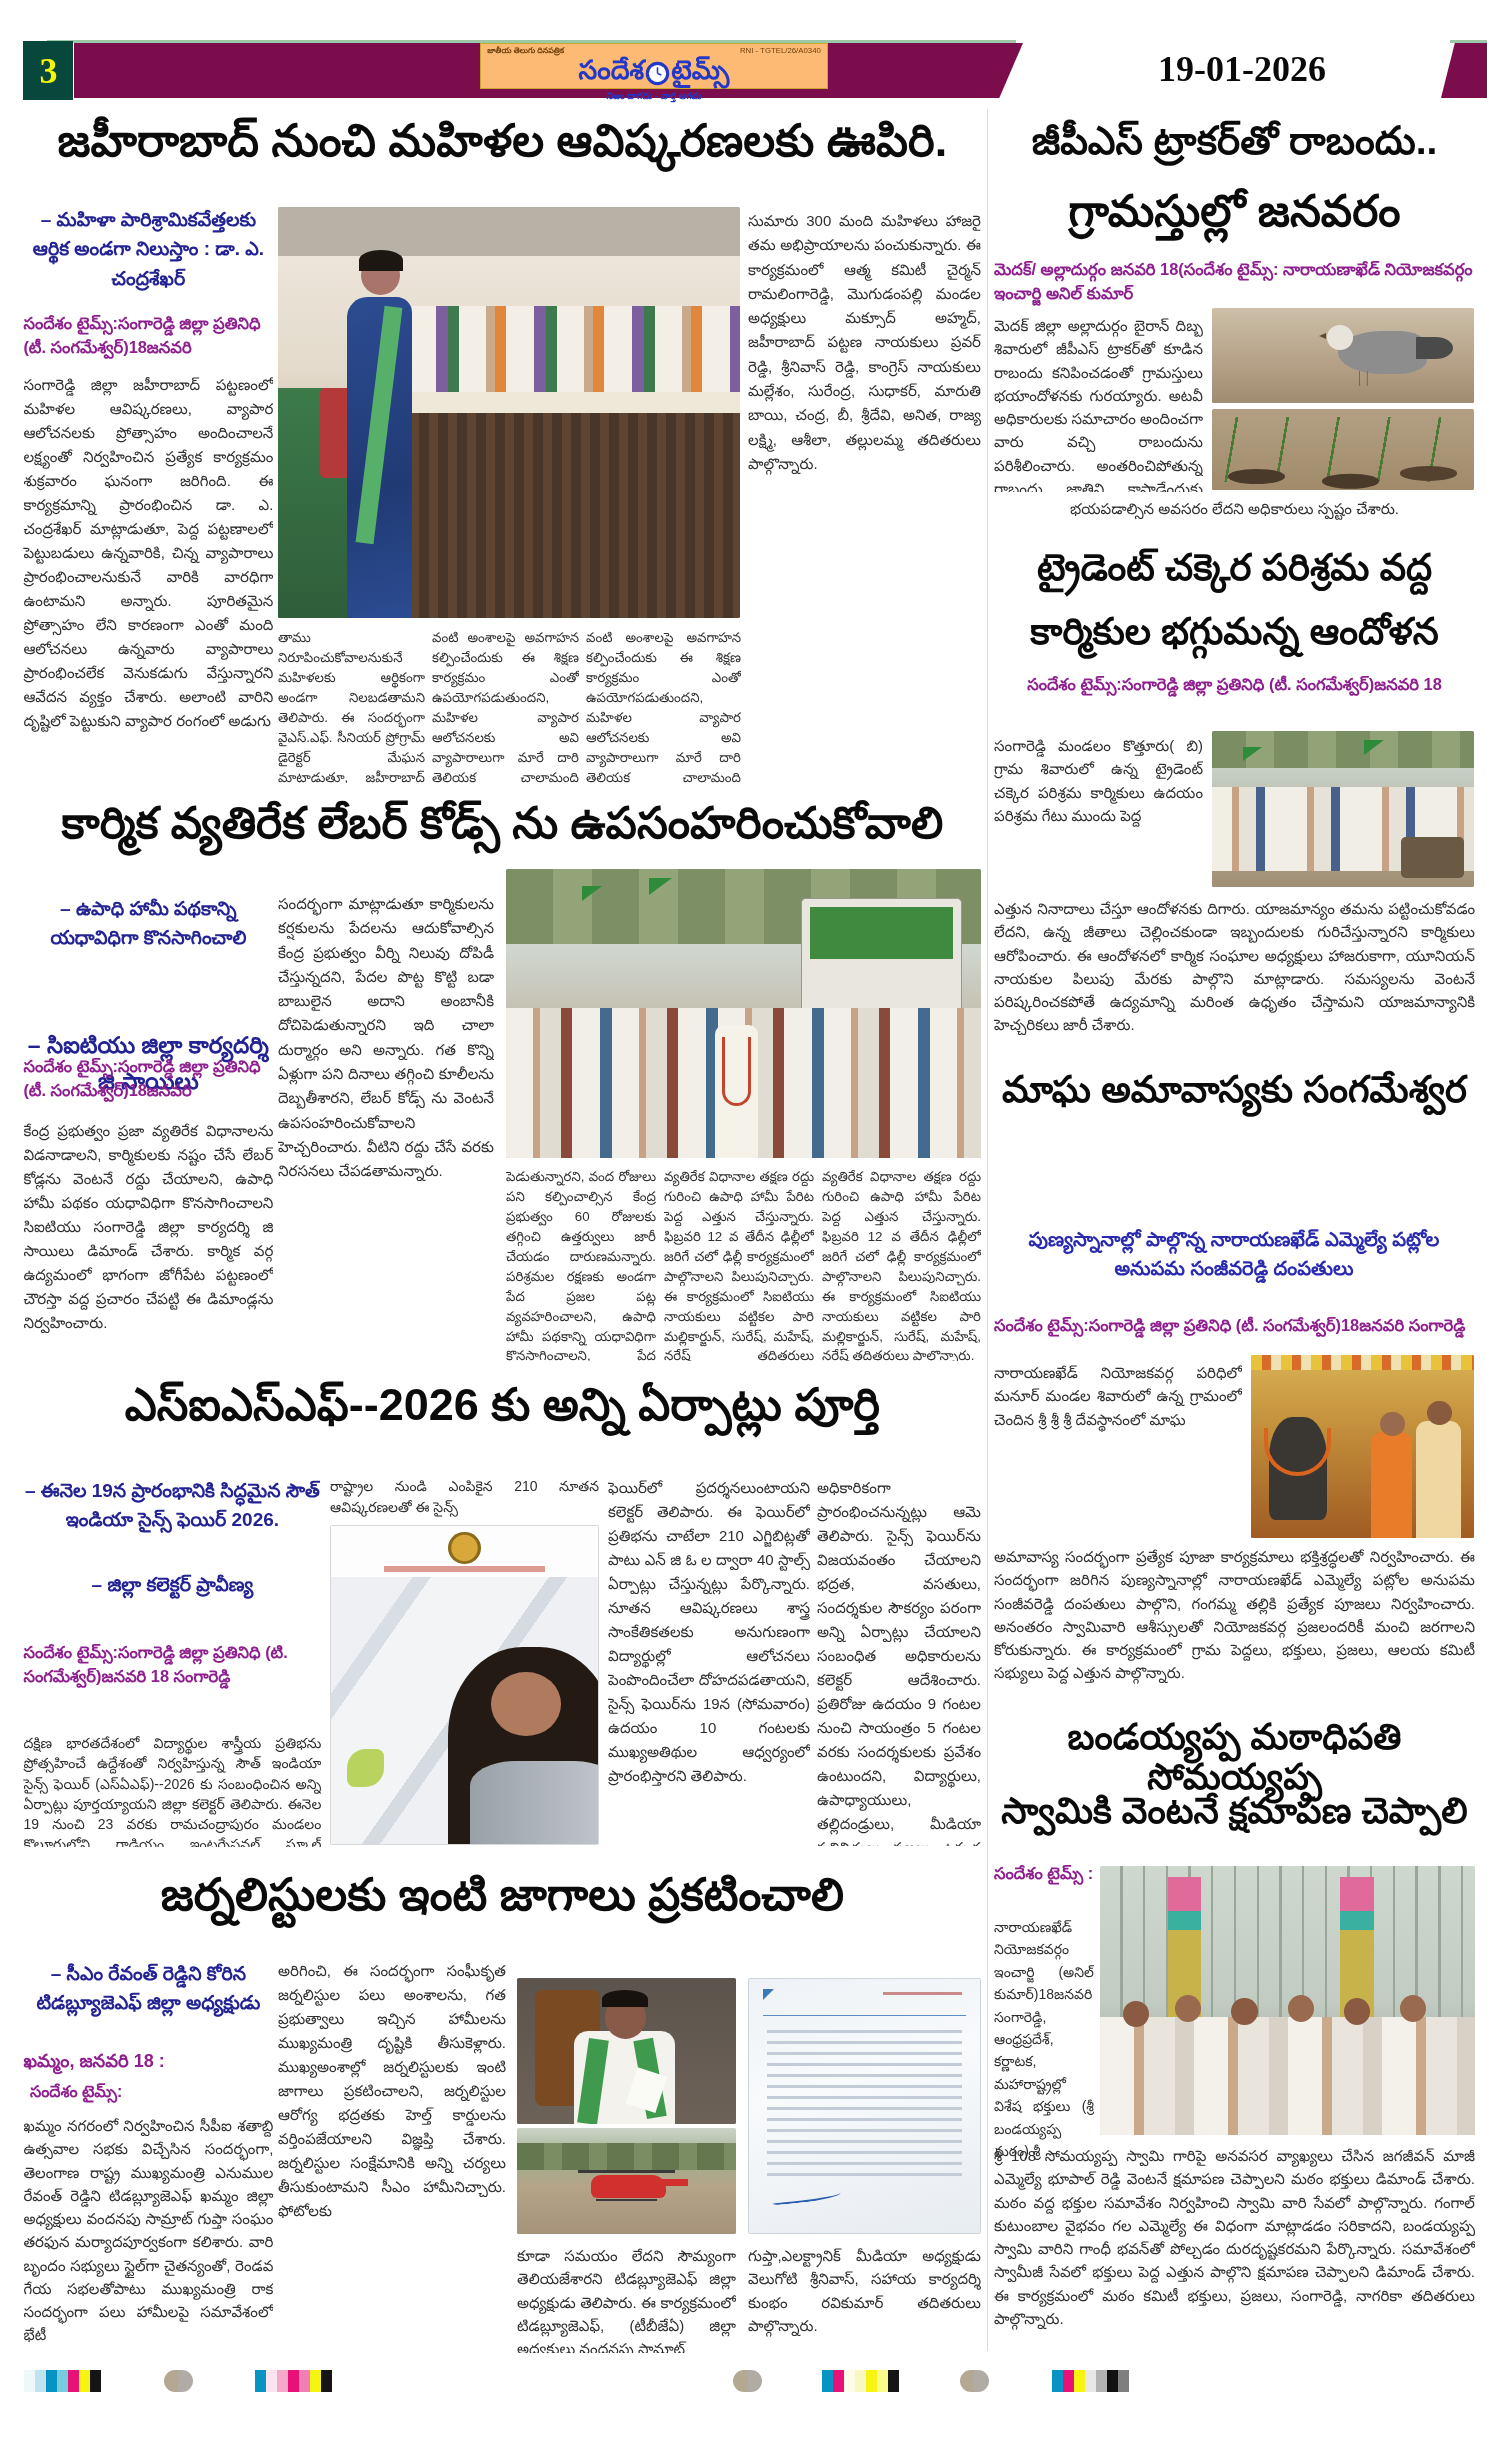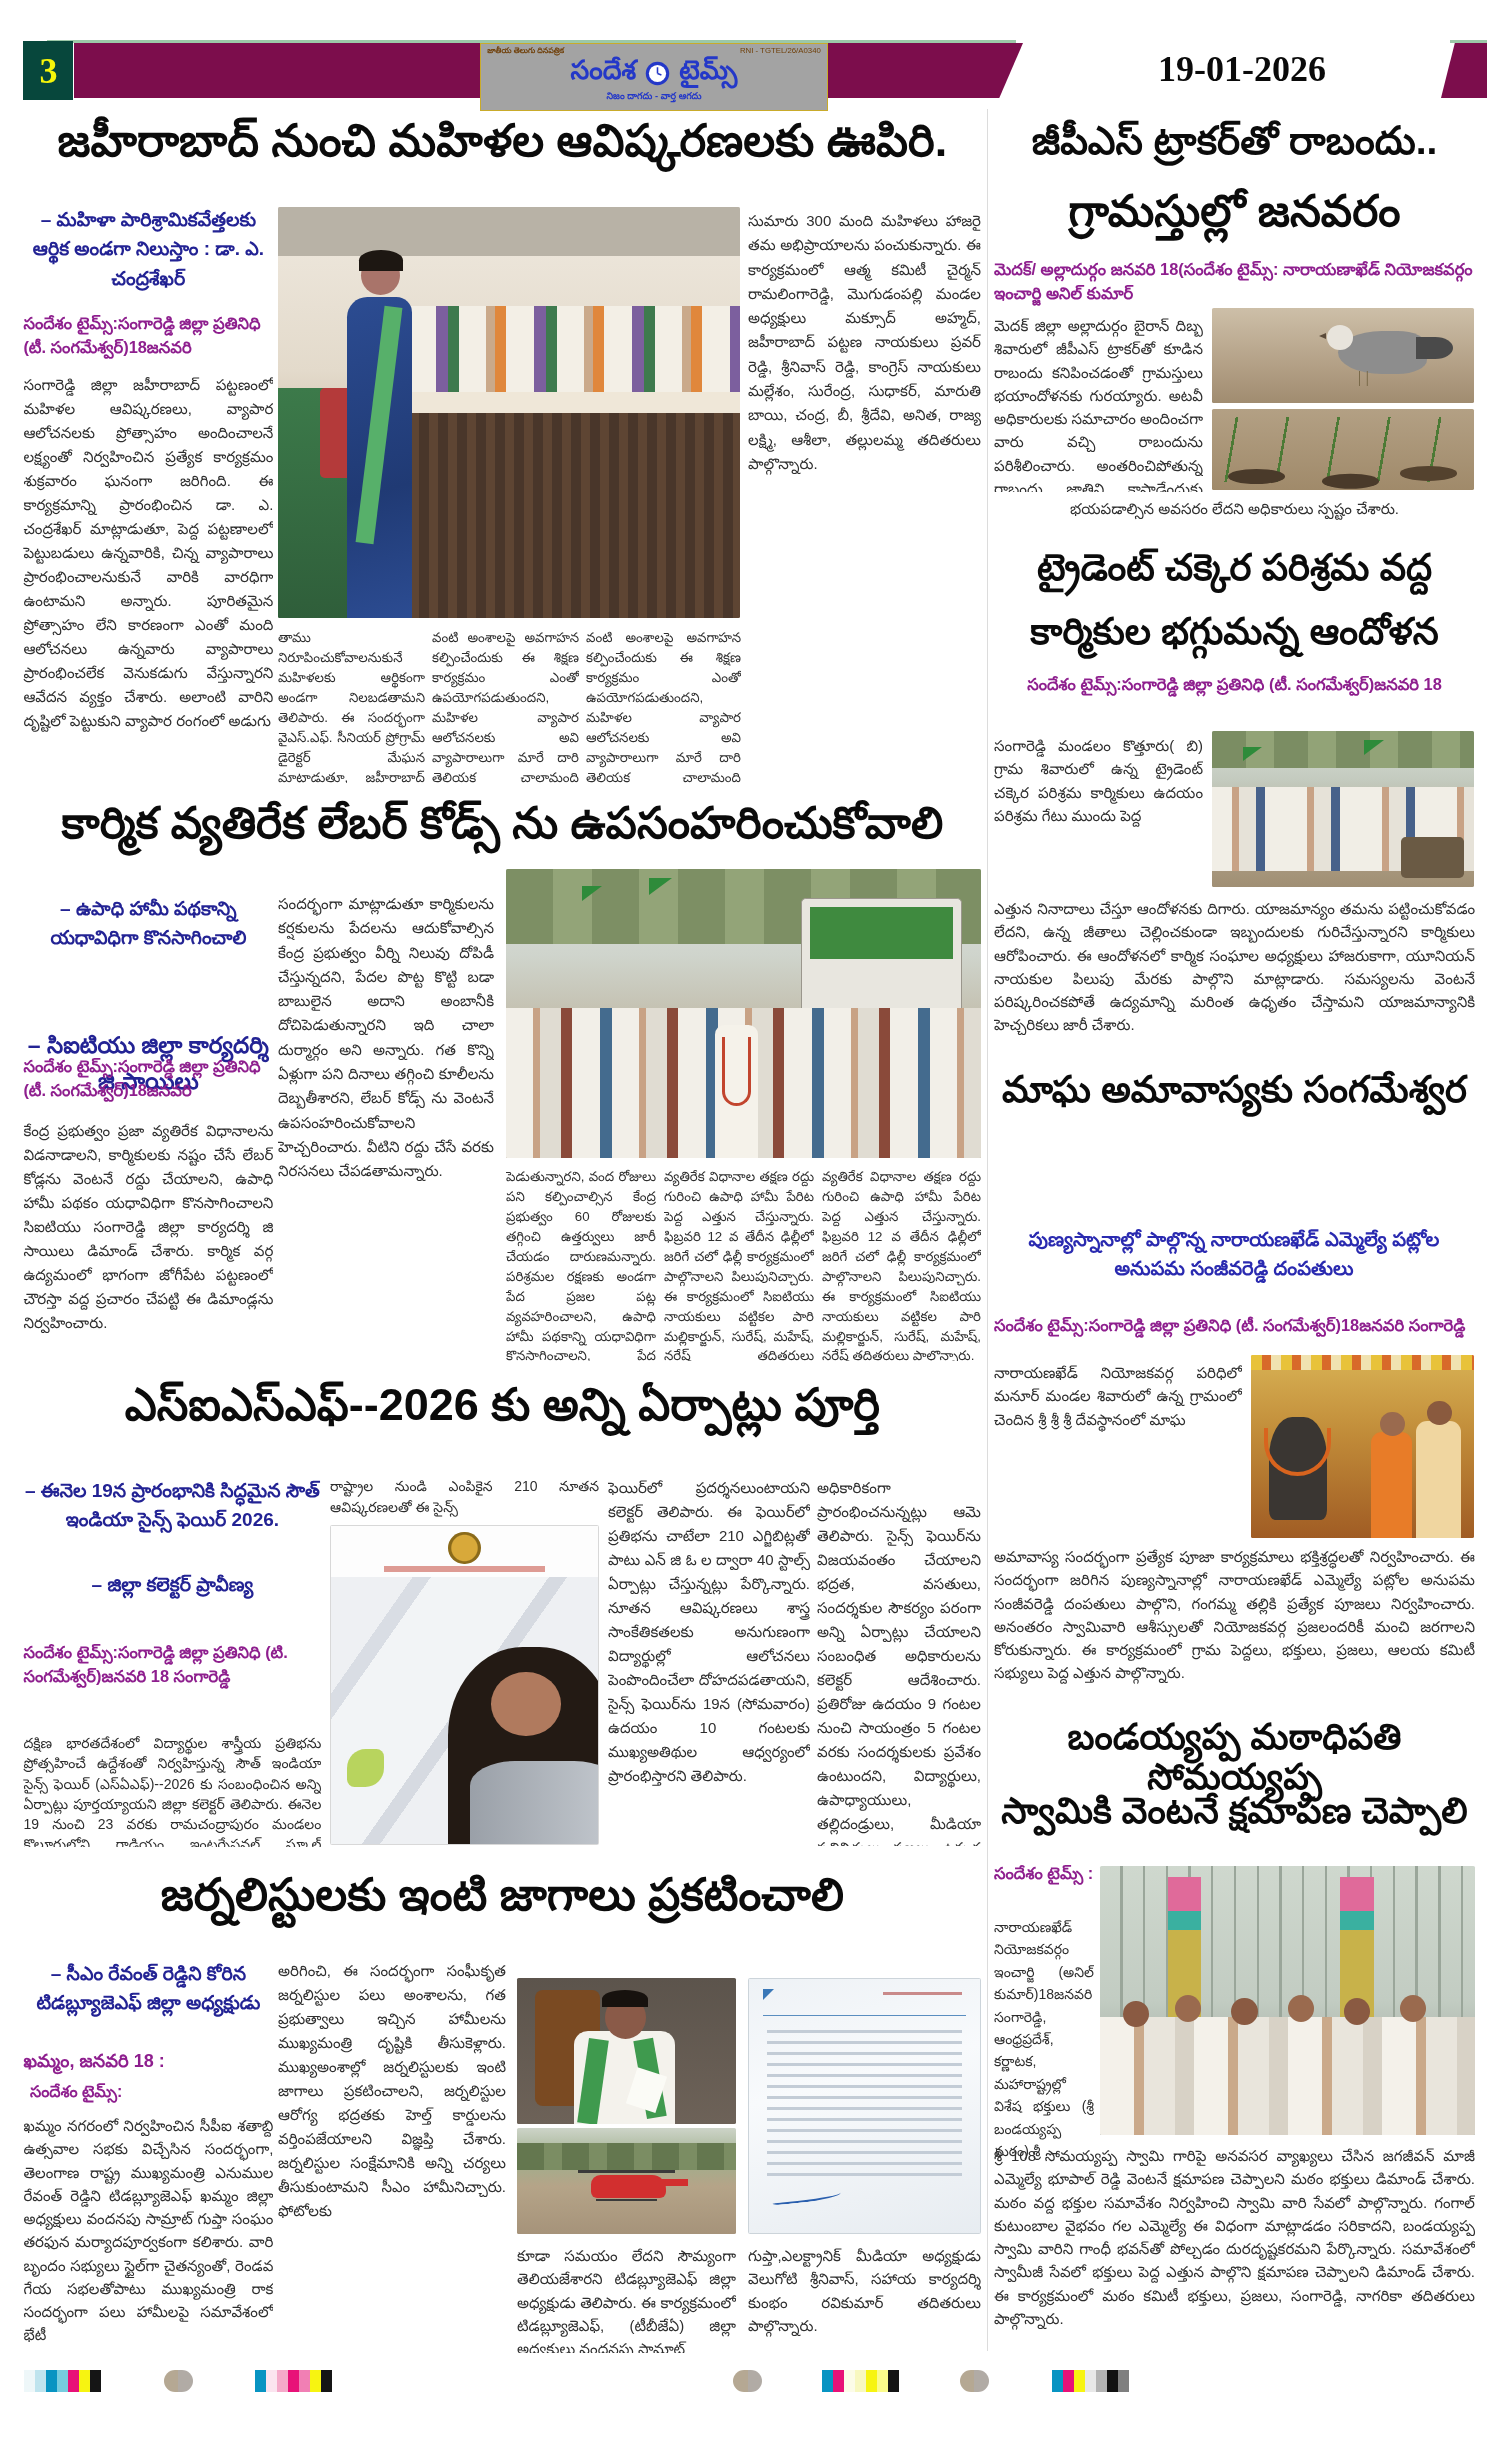--- a/index.html
+++ b/index.html
@@ -29,26 +29,26 @@
   <div class="abs" style="left:47px;top:40px;width:969px;height:3.1px;background:#9cc8a8"></div>
   <div class="abs" style="left:1450px;top:40px;width:37px;height:3.1px;background:#9cc8a8"></div>
 
   <div class="band" style="left:74px;top:43px;width:949px;height:55px;clip-path:polygon(0 0,100% 0,97.5% 100%,0 100%)"></div>
   <div class="band" style="left:1441px;top:43px;width:46px;height:55px;clip-path:polygon(30% 0,100% 0,100% 100%,0 100%)"></div>
 
   <div class="abs" style="left:23.4px;top:41px;width:50px;height:59px;background:#07473c;display:flex;align-items:center;justify-content:center">
     <span style="color:#f5f50a;font-size:36px;font-weight:bold;font-family:'Liberation Serif',serif">3</span>
   </div>
 
-  <div class="abs" style="left:480px;top:43px;width:348px;height:68px;background:#a3a3a3;border:0.8px solid #c9a register;border:0.8px solid #c9ab2a;padding:1.6px 6.2px">
+  <div class="abs" style="left:480px;top:43px;width:348px;height:46px;background:#fdba74;border:0.8px solid #c9a register;border:0.8px solid #c9ab2a;padding:1.6px 6.2px">
     <div style="display:flex;justify-content:space-between">
       <span style="font-size:7.8px;color:#70400a;font-weight:bold">జాతీయ తెలుగు దినపత్రిక</span>
       <span style="font-size:7.8px;color:#70400a;font-weight:normal">RNI - TGTEL/26/A0340</span>
     </div>
-    <div style="display:flex;align-items:center;justify-content:center;gap:9px;margin-top:-1.6px">
+    <div style="display:flex;align-items:center;justify-content:center;gap:1px;margin-top:-1.6px">
       <span style="font-size:26.6px;font-weight:bold;color:#2438c8">సందేశ</span>
       <span style="display:inline-block;width:25px;height:25px">
         <svg width="25" height="25" viewBox="0 0 32 32">
           <circle cx="16" cy="16" r="15" fill="#2438c8"></circle>
           <circle cx="16" cy="16" r="11" fill="#ffffff"></circle>
           <line x1="16" y1="16" x2="16" y2="8" stroke="#2438c8" stroke-width="2"></line>
           <line x1="16" y1="16" x2="21" y2="18" stroke="#2438c8" stroke-width="2"></line>
         </svg>
       </span>
       <span style="font-size:26.6px;font-weight:bold;color:#2438c8">టైమ్స్</span>

